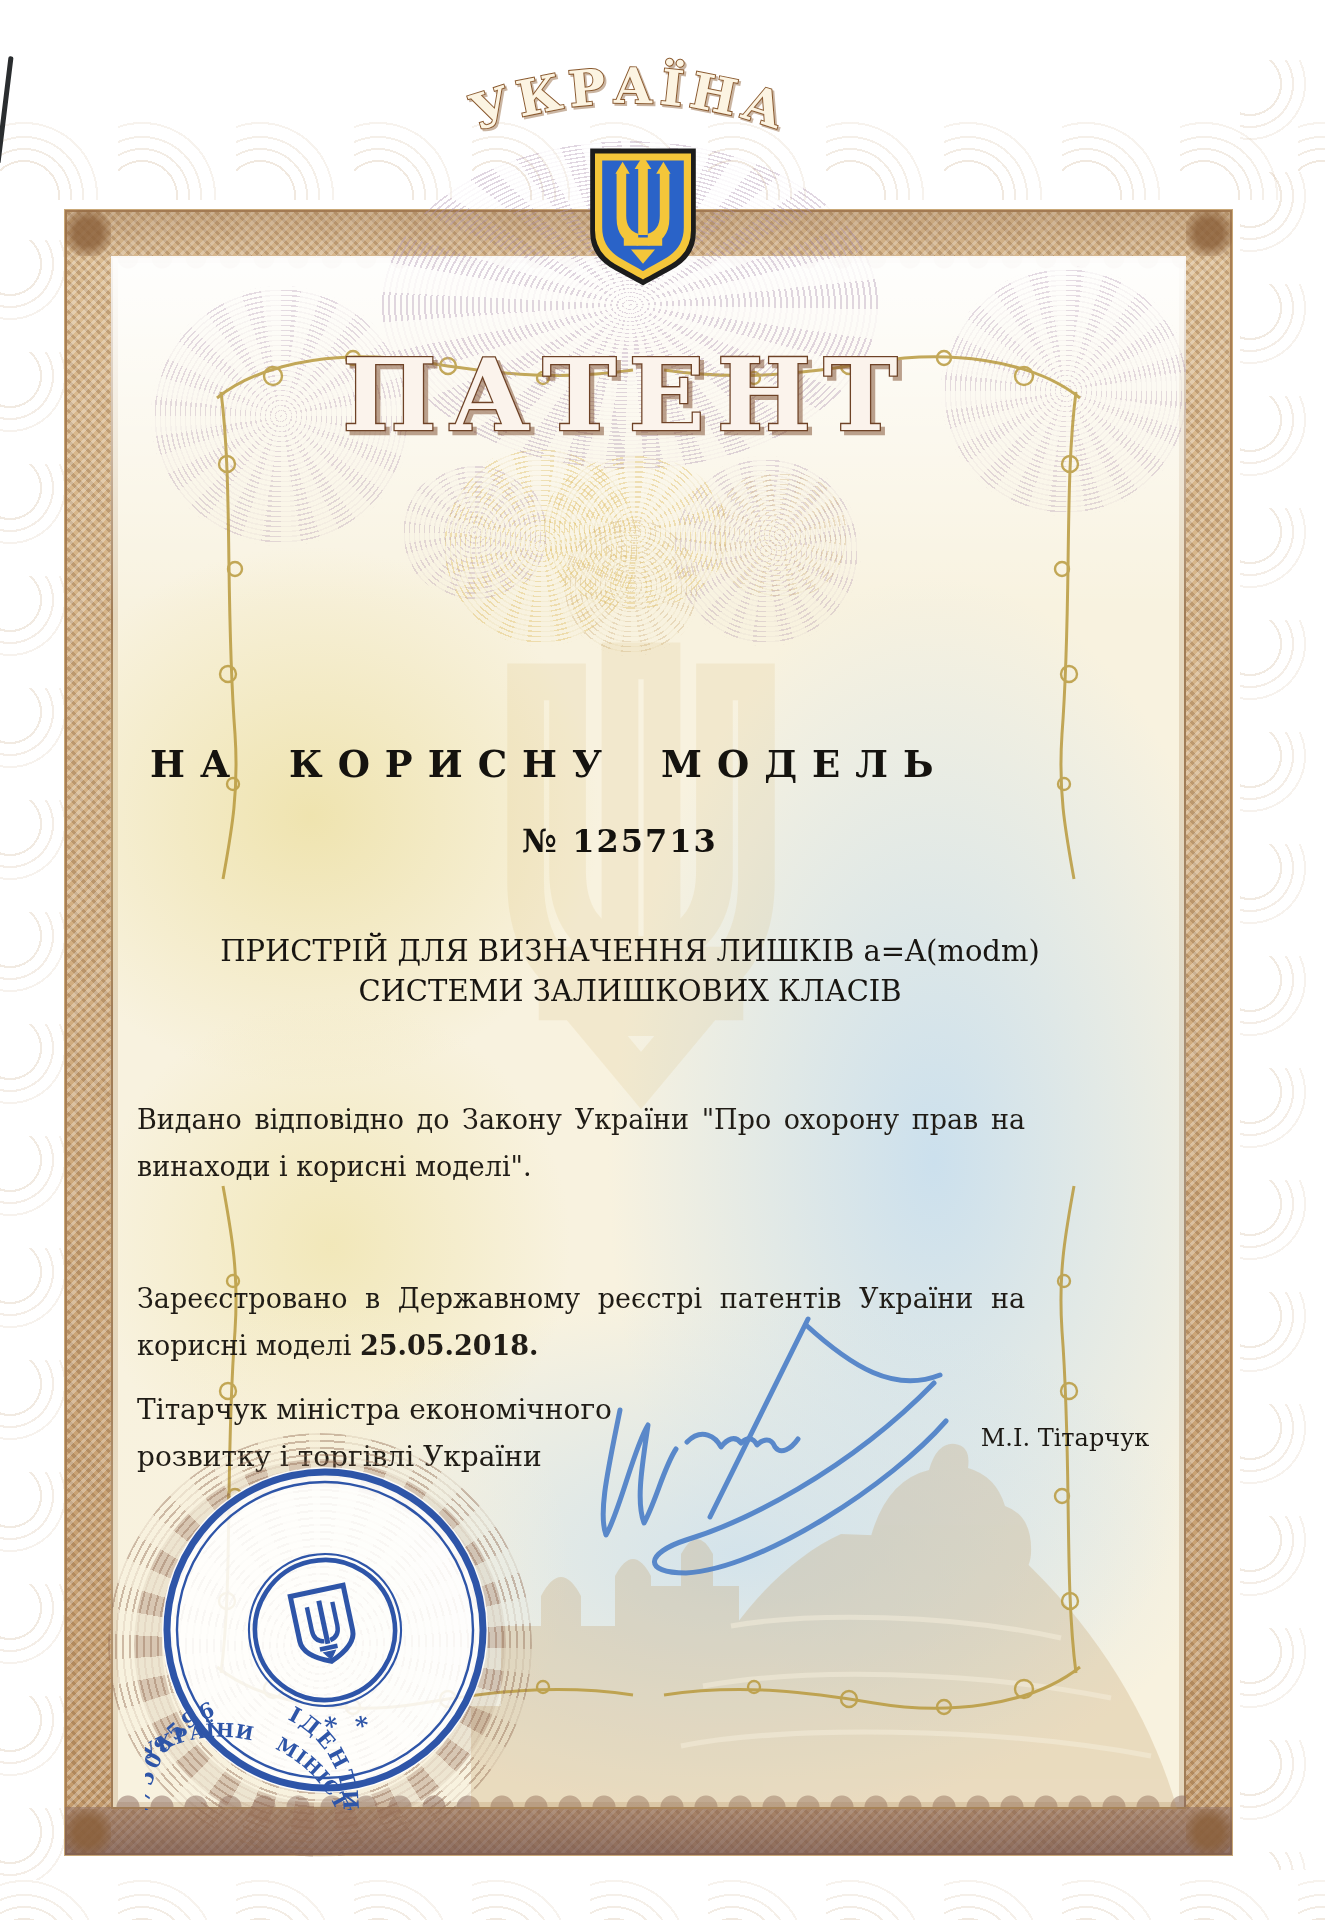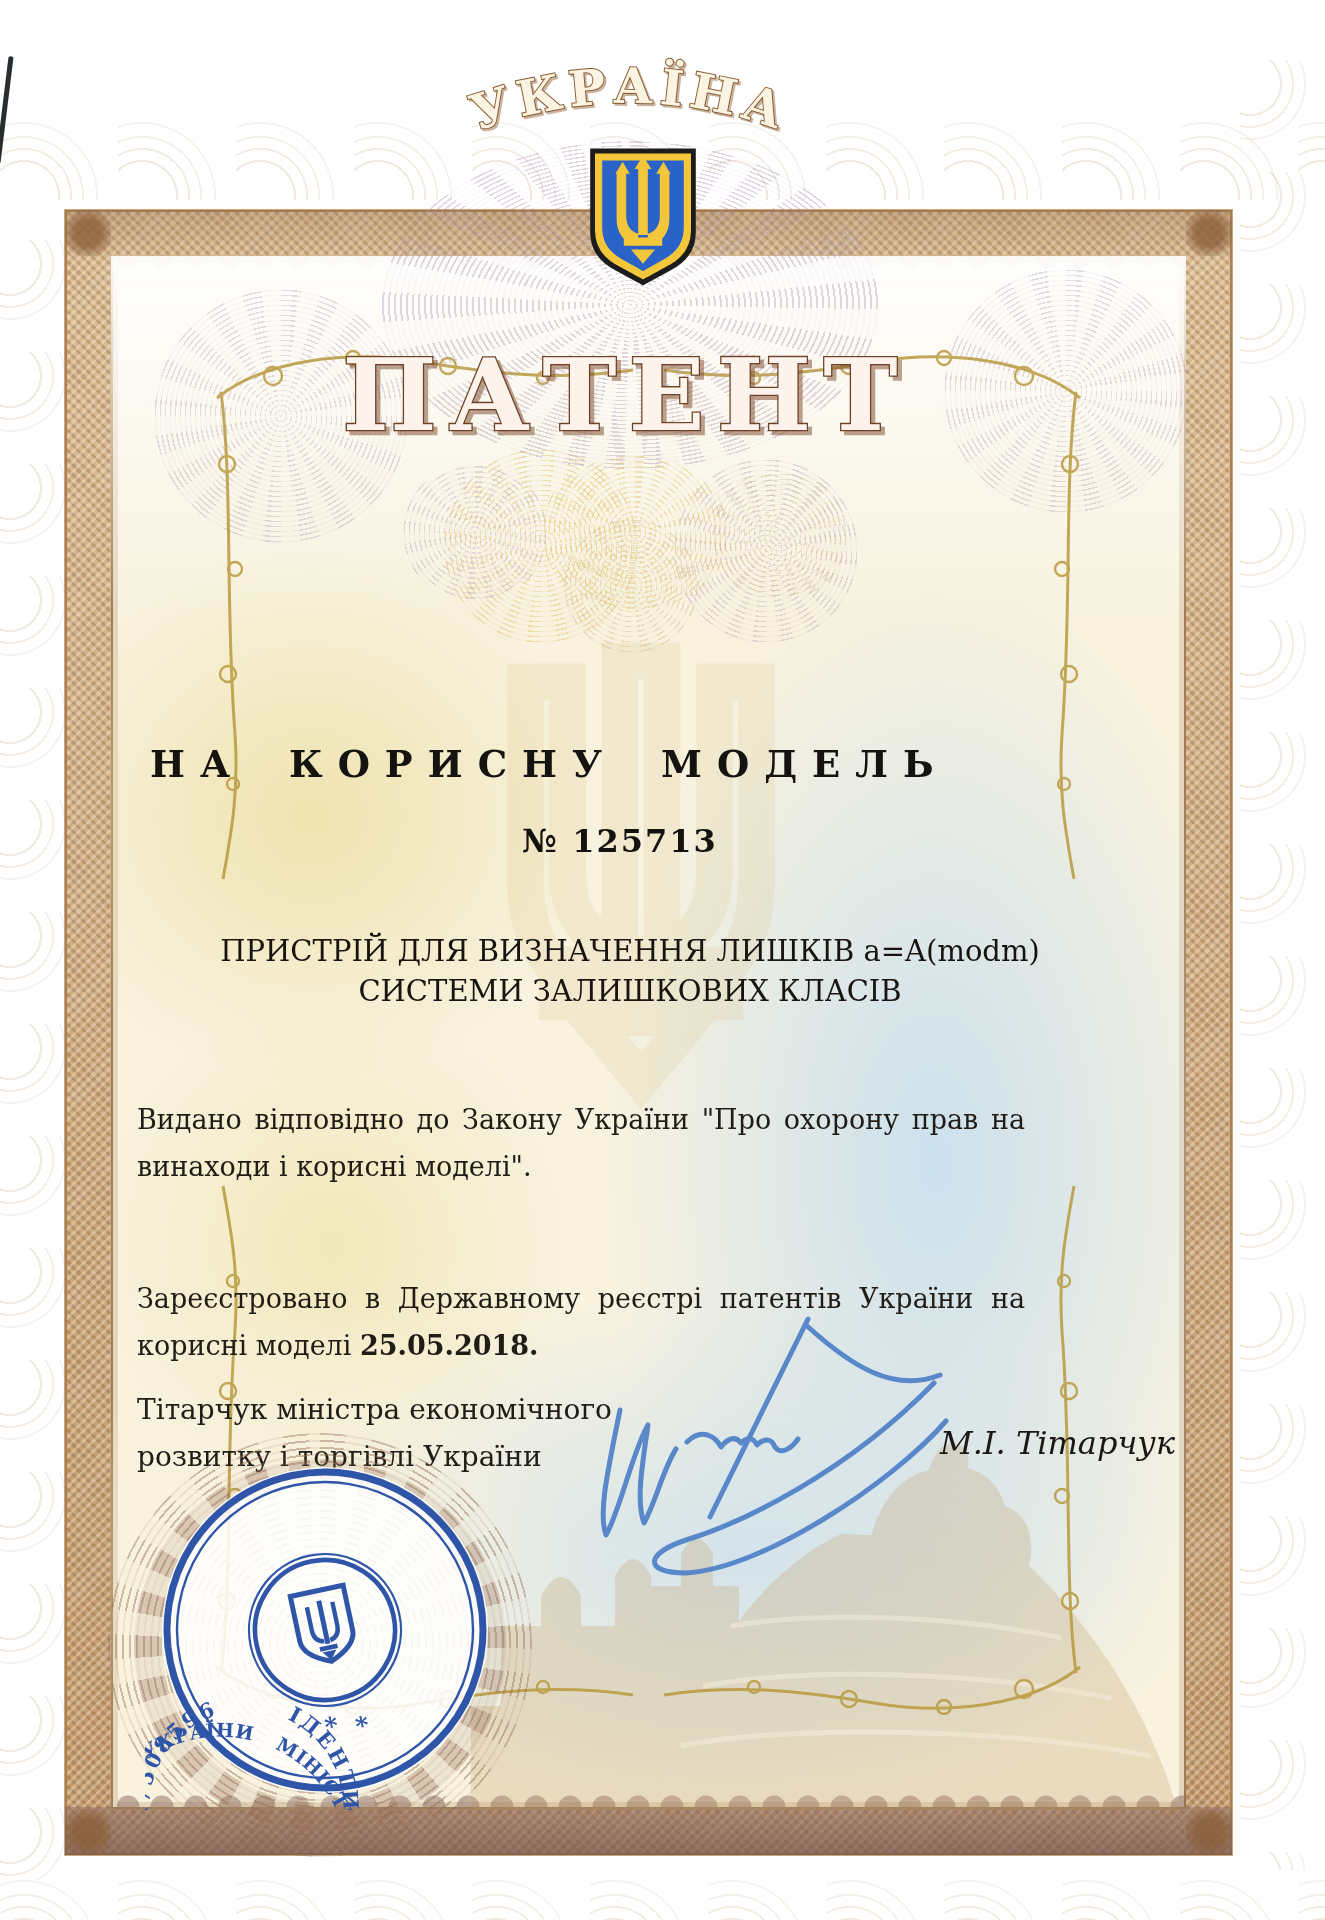--- a/index.html
+++ b/index.html
@@ -75,21 +75,21 @@
 
   
   .subtitle{left:150px;top:742px;width:960px;text-align:left;font-weight:bold;
      font-size:37px;letter-spacing:15px;word-spacing:16px;color:#15130f;}
   .patent-number{left:150px;top:822px;width:940px;text-align:center;font-weight:bold;
      font-size:32px;letter-spacing:2px;color:#14120e;}
   .invention-title{left:150px;top:931px;width:960px;text-align:center;font-weight:normal;
      font-size:29px;line-height:40px;color:#181511;}
   .para{left:137px;width:888px;font-size:27px;line-height:47px;text-align:justify;color:#201c16;}
   .signer{left:137px;top:1386px;width:560px;font-size:28px;line-height:47px;color:#201c16;}
-  .signer-name{left:940px;top:1424px;width:250px;font-size:32px;text-align:left;color:#1b1813;font-style:italic;}
+  .signer-name{left:940px;top:1424px;width:250px;font-size:24px;text-align:center;color:#1b1813;}
 
   .svg-layer{position:absolute;pointer-events:none;}
 
   
   .seal-rosette{left:108px;top:1433px;width:424px;height:424px;position:absolute;border-radius:50%;
      background:repeating-radial-gradient(circle, rgba(146,108,84,.42) 0 2px, transparent 2px 7px);
      -webkit-mask:repeating-conic-gradient(#000 0 7deg, rgba(0,0,0,.3) 7deg 14deg);
      mask:repeating-conic-gradient(#000 0 7deg, rgba(0,0,0,.3) 7deg 14deg);}
   .seal-rosette::before{content:"";position:absolute;inset:26px;border-radius:50%;
      border:28px solid rgba(148,110,86,.32);}

